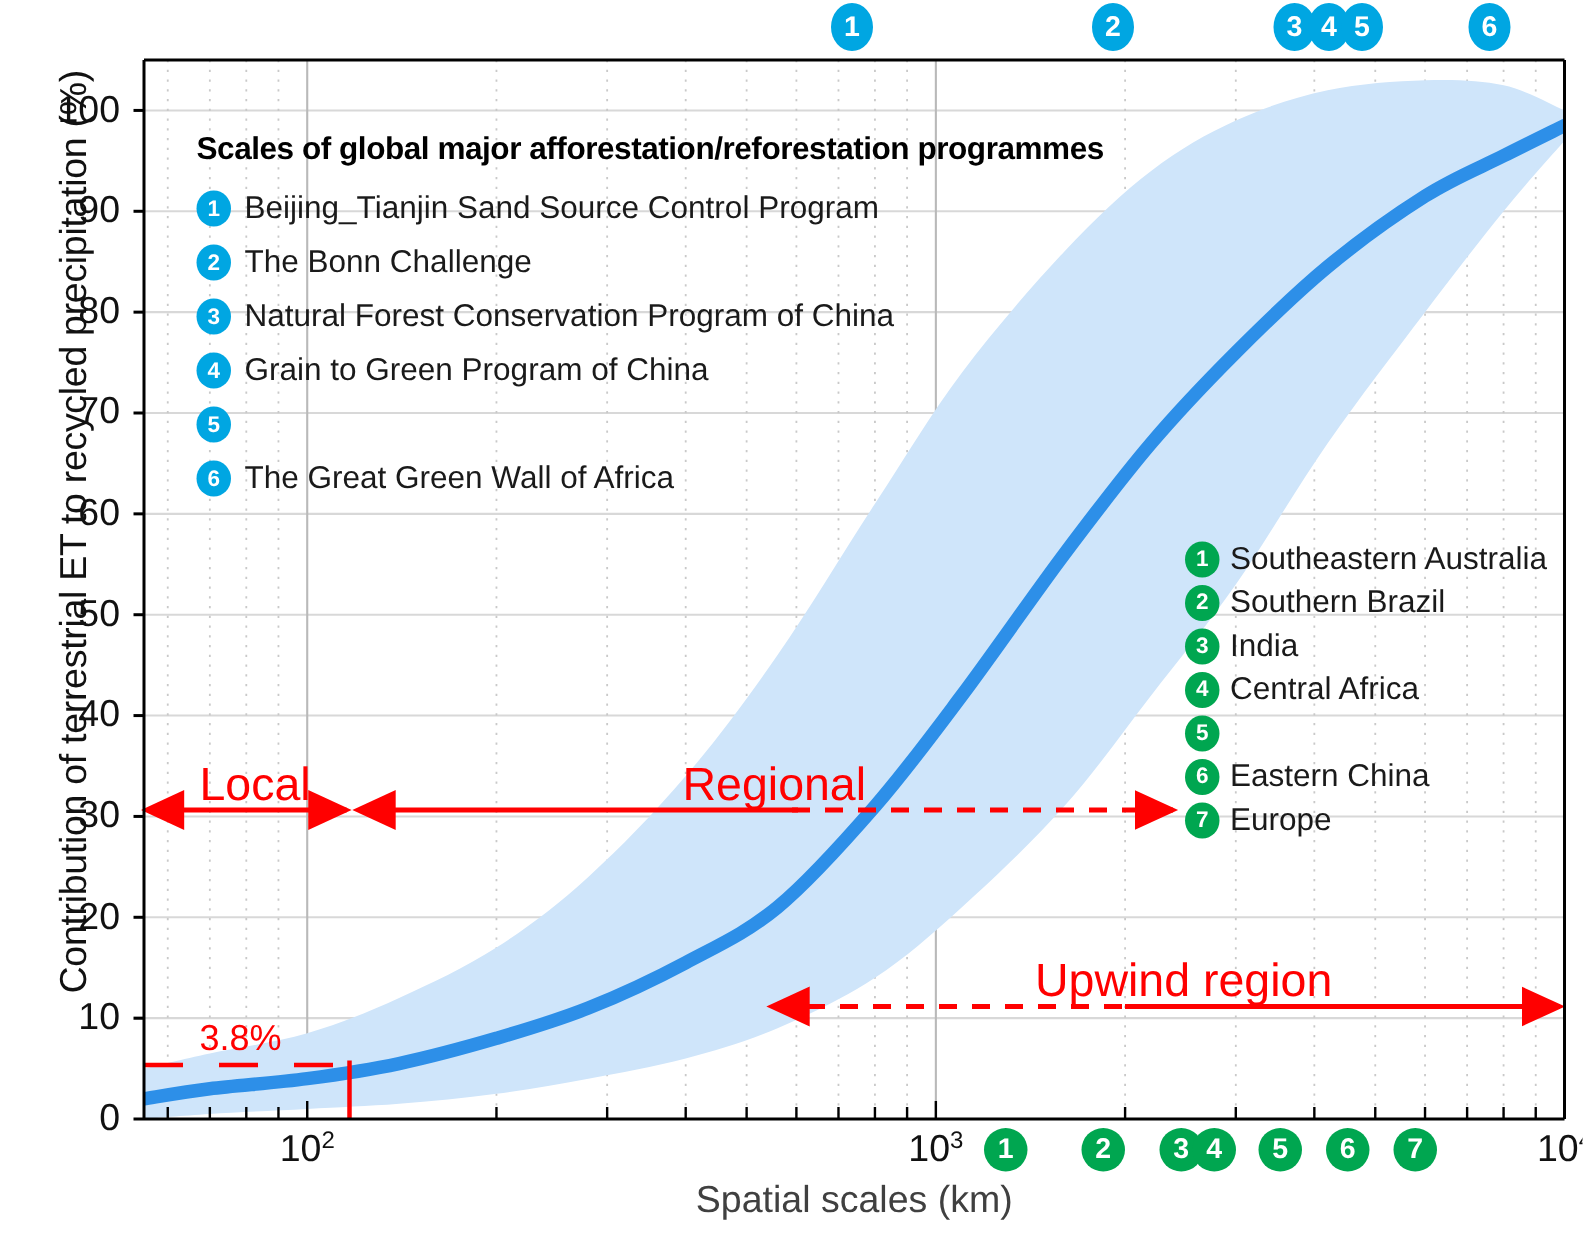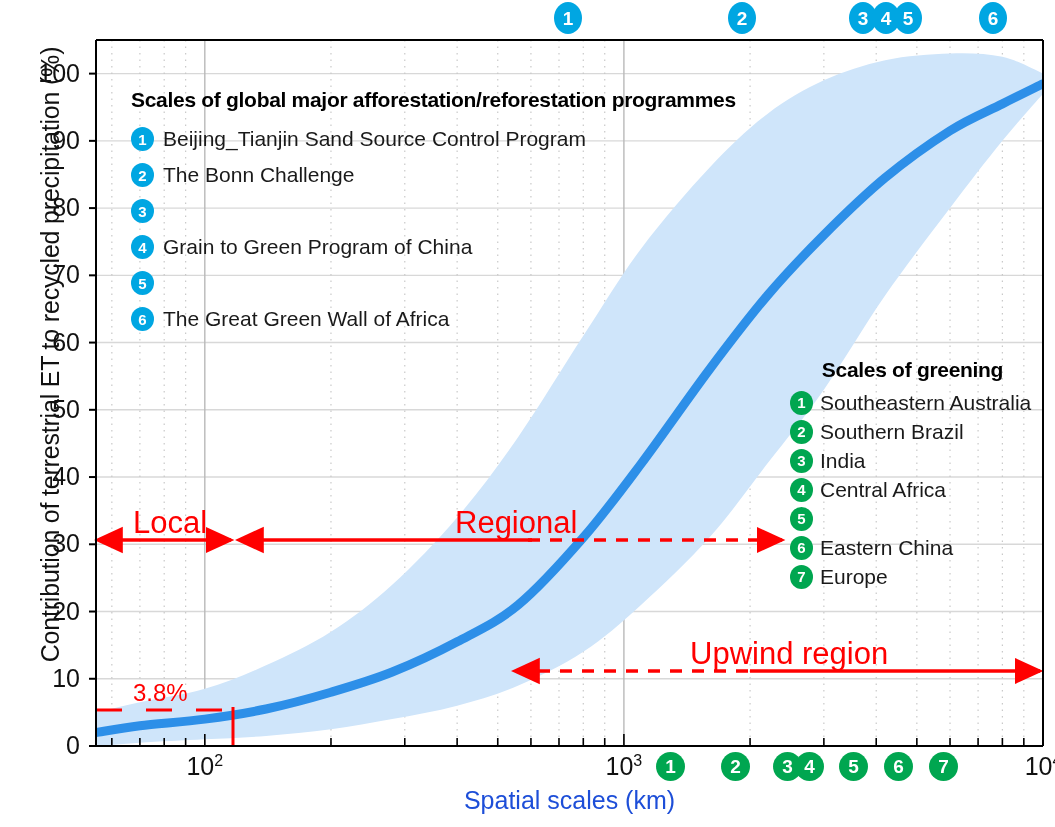--- a/index.html
+++ b/index.html
@@ -26,21 +26,21 @@
     font-size: 25px;
     letter-spacing: -0.2px;
     color: #111;
     pointer-events: none;
   }
   .xlabel {
     position: absolute;
     left: 96px; top: 786px; width: 947px;
     text-align: center;
     font-size: 25px;
-    color: #1d4ed8;
+    color: #404040;
   }
   .ytick {
     position: absolute;
     width: 72px; text-align: right;
     font-size: 25px; color: #111;
   }
   .xtick {
     position: absolute;
     font-size: 25px; color: #111;
     text-align: center;
@@ -287,37 +287,37 @@
         <div class="row">
           <span class="badge leg blue">1</span>
           <span class="lbl">Beijing_Tianjin Sand Source Control Program</span>
         </div>
         <div class="row">
           <span class="badge leg blue">2</span>
           <span class="lbl">The Bonn Challenge</span>
         </div>
         <div class="row">
           <span class="badge leg blue">3</span>
+          <span class="lbl">Natural Forest Conservation Program of China</span>
         </div>
         <div class="row">
           <span class="badge leg blue">4</span>
           <span class="lbl">Grain to Green Program of China</span>
         </div>
         <div class="row">
           <span class="badge leg blue">5</span>
         </div>
         <div class="row">
           <span class="badge leg blue">6</span>
           <span class="lbl">The Great Green Wall of Africa</span>
         </div>
       </div>
   </div>
 
   <div class="legend" id="legend-green">
-    <div class="title">Scales of greening</div>
     <div id="legend-green-rows">
         <div class="row">
           <span class="badge leg green">1</span>
           <span class="lbl">Southeastern Australia</span>
         </div>
         <div class="row">
           <span class="badge leg green">2</span>
           <span class="lbl">Southern Brazil</span>
         </div>
         <div class="row">

